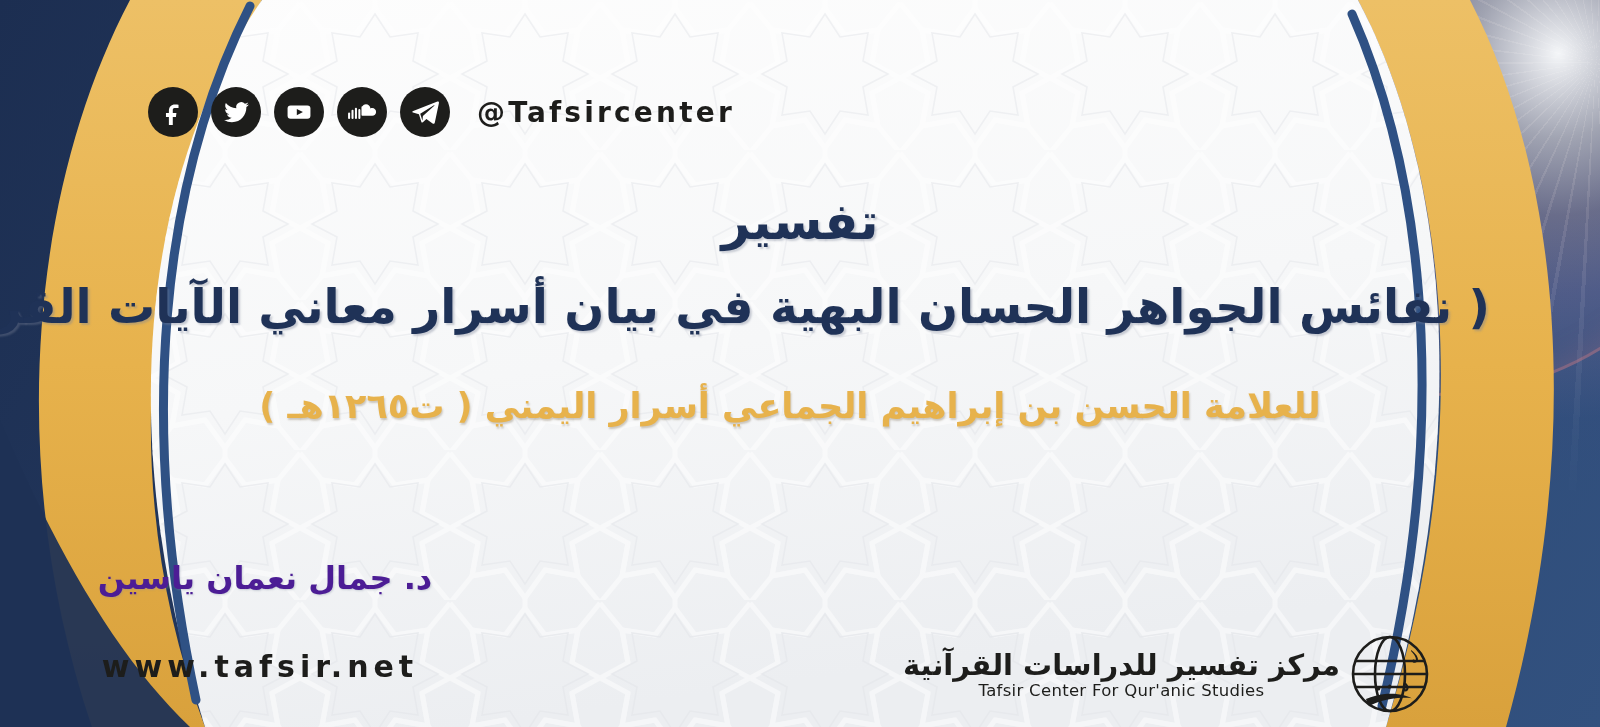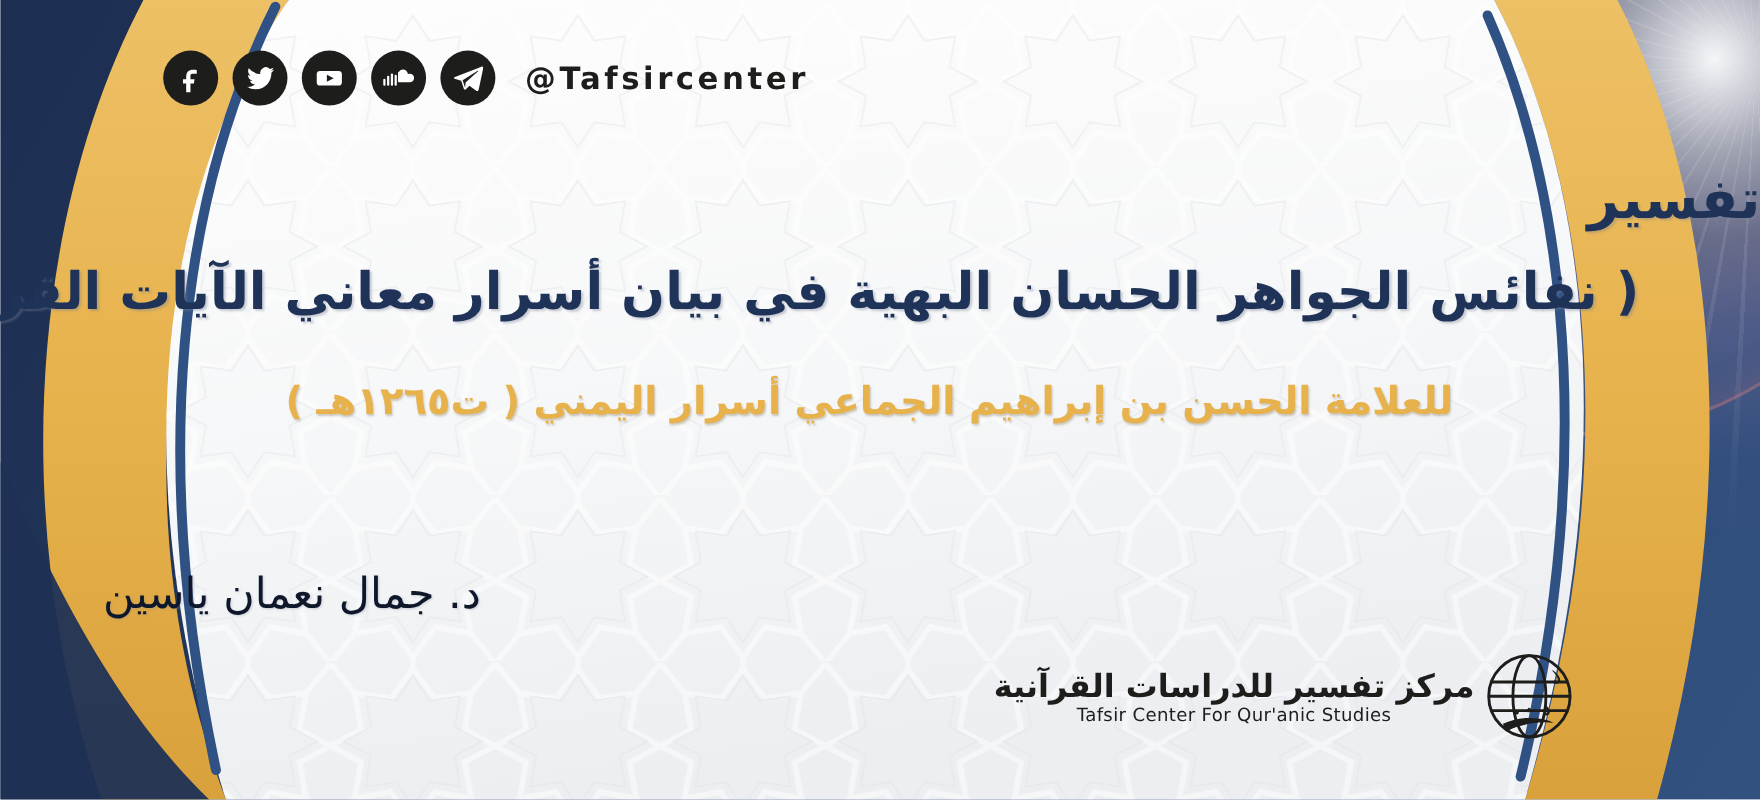--- a/index.html
+++ b/index.html
@@ -67,20 +67,21 @@
     position: absolute;
     inset: 0;
     width: 1600px;
     height: 727px;
   }
 
   
   .content {
     position: absolute;
     inset: 0;
+    margin-top: 41px;
   }
 
   .social-row {
     position: absolute;
     left: 148px;
     top: 46px;
     display: flex;
     align-items: center;
     gap: 13px;
     direction: ltr;
@@ -104,21 +105,21 @@
     color: #1d1d1b;
     font-family: "DejaVu Sans", "Liberation Sans", sans-serif;
     white-space: nowrap;
   }
 
   .kicker {
     position: absolute;
     top: 152px;
     left: 0;
     right: 0;
-    text-align: right;
+    text-align: center;
     font-size: 50px;
     font-weight: 900;
     color: #1f3257;
     letter-spacing: 0px;
     text-shadow: 2px 2px 2px rgba(120,130,150,0.35);
     font-family: "DejaVu Sans", "Liberation Sans", sans-serif;
   }
 
   .main-title {
     position: absolute;
@@ -160,23 +161,23 @@
     color: #231f20;
     white-space: nowrap;
   }
 
   .author {
     position: absolute;
     top: 518px;
     left: 0;
     width: 530px;
     text-align: center;
-    font-size: 39px;
-    font-weight: 400;
-    color: #0f172a;
+    font-size: 32px;
+    font-weight: 700;
+    color: #4c1d95;
     text-shadow: 1px 1px 2px rgba(130,140,160,0.35);
   }
 
   .site-url {
     position: absolute;
     top: 608px;
     left: 0;
     width: 520px;
     text-align: center;
     direction: ltr;
@@ -340,20 +341,21 @@
 
     <div class="kicker">تفسير</div>
 
     <div class="main-title">( نفائس الجواهر الحسان البهية في بيان أسرار معاني الآيات القرآنية )</div>
 
     <div class="gold-line">للعلامة الحسن بن إبراهيم الجماعي أسرار اليمني ( ت١٢٦٥هـ )</div>
 
 
     <div class="author">د. جمال نعمان ياسين</div>
 
+    <div class="site-url">www.tafsir.net</div>
 
     <div class="brand">
       <span class="brand-mark">
         <svg width="84" height="92" viewBox="0 0 84 92" aria-hidden="true">
           <g fill="none" stroke="#1d1d1b" stroke-width="2.6">
             <circle cx="42" cy="47" r="37"></circle>
             <ellipse cx="42" cy="47" rx="15" ry="37"></ellipse>
             <path d="M7 34 H77 M5 47 H79 M7 60 H77"></path>
           </g>
           <path fill="#1d1d1b" d="M63 23c3.5 2.5 7 6 7 9.5 0 2-1.6 3.2-3.4 3.2-1.4 0-2.4-.7-2.4-1.8 0-.9.7-1.5 1.5-1.5.6 0 1 .3 1 .8 0 .4-.25.6-.6.6l.15.45c1-.1 1.7-.95 1.7-1.9 0-2.6-2.6-5.9-4.95-8.35z"></path>

